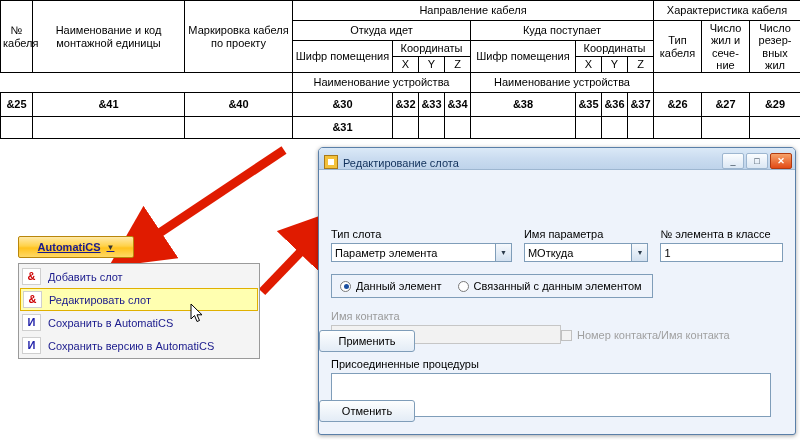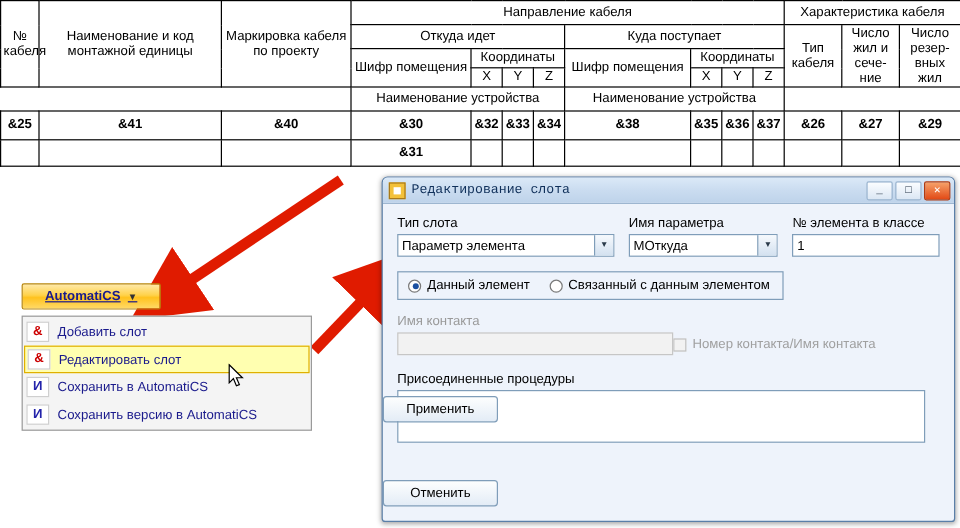--- a/index.html
+++ b/index.html
@@ -124,24 +124,23 @@
     background: #eef3fb;
     border: 1px solid #5a7fa8;
     border-radius: 5px 5px 3px 3px;
     box-shadow: 0 1px 4px rgba(0,0,0,0.35);
   }
   .dlg-title {
     height: 22px;
     background: linear-gradient(#dbe9f7, #cadcf0 50%, #bed3ea);
     border-radius: 4px 4px 0 0;
     display: flex;
-    align-items: center;
+    align-items: flex-end;
     padding-left: 5px;
     border-bottom: 1px solid #9db6d0;
-    font-family: Liberation Mono, monospace;
   }
   .dlg-ico {
     width: 14px; height: 14px;
     background: #f3c13a;
     border: 1px solid #a8791a;
     margin-right: 5px;
     position: relative;
   }
   .dlg-ico::after {
     content: "";
@@ -200,21 +199,21 @@
   .combo .arrow {
     position: absolute;
     right: 0; top: 0;
     width: 16px; height: 17px;
     background: linear-gradient(#f6f9fd, #d3e1f0);
     border-left: 1px solid #7f9db9;
     display: flex; align-items: center; justify-content: center;
     font-size: 7px; color: #2a3a4a;
   }
   .txt.dim { background: #f2f2f2; color: #aaa; border-color: #c6c6c6; }
-  .row-flex { display: flex; gap: 12px; }
+  .row-flex { display: flex; gap: 12px; margin-top: 48px; }
   .col-a { width: 186px; }
   .col-b { width: 128px; }
   .col-c { width: 126px; }
   .radio-box {
     margin-top: 12px;
     width: 322px; height: 24px;
     background: #eef3fb;
     border: 1px solid #7f9db9;
     display: flex;
     align-items: center;

